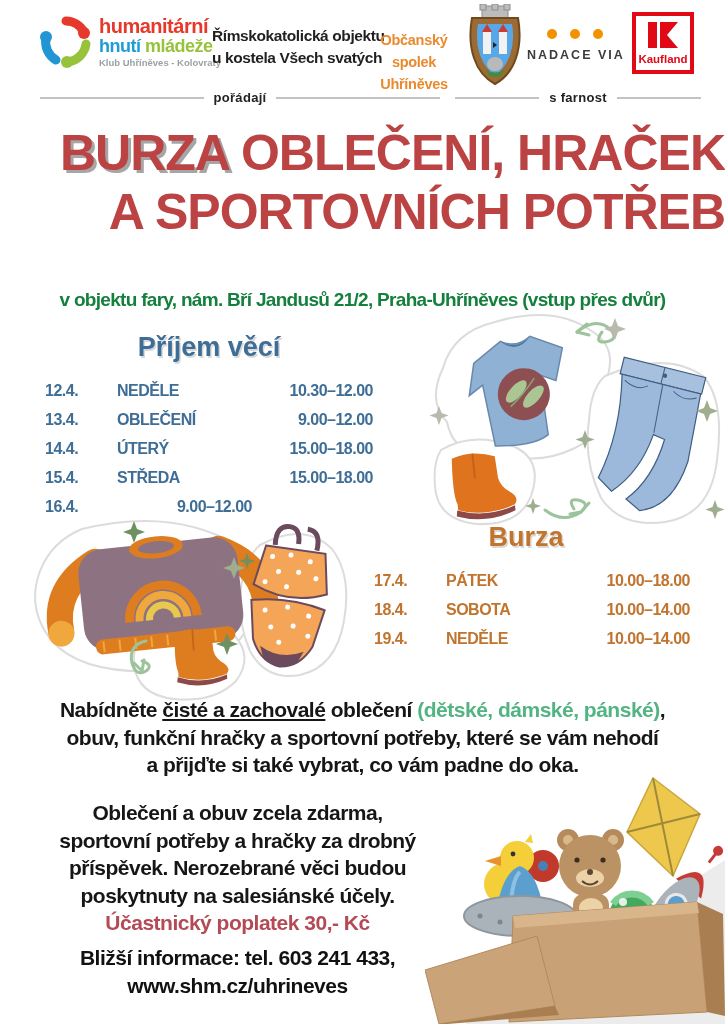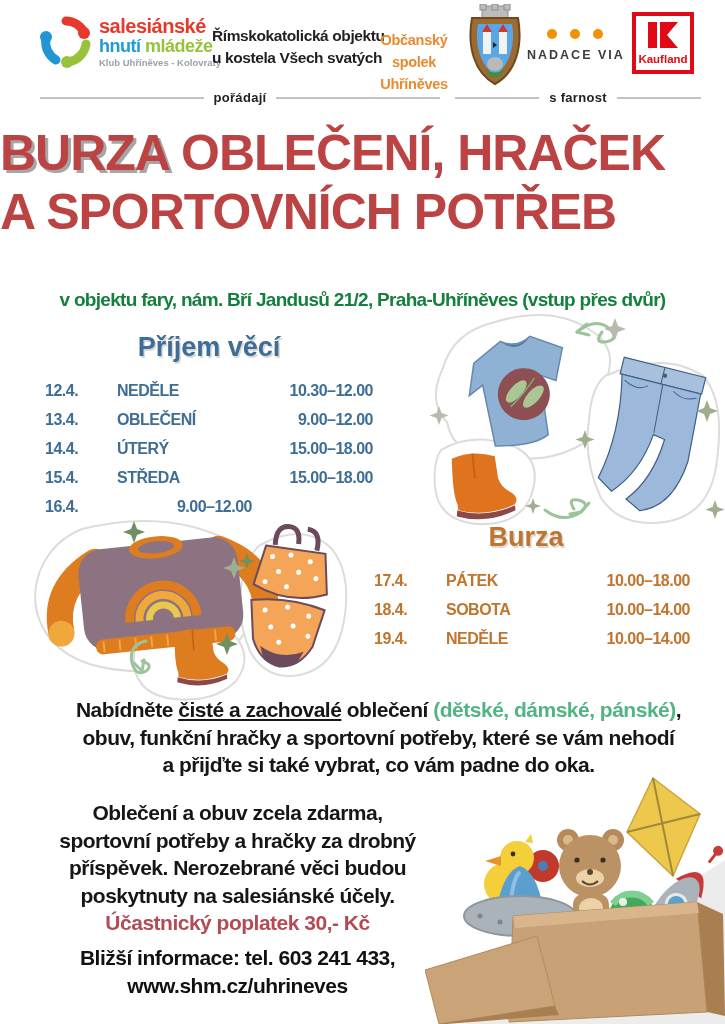--- a/index.html
+++ b/index.html
@@ -25,41 +25,41 @@
   .nadace-label{font-size:12.5px;font-weight:bold;color:#3c3c3c;letter-spacing:2px;white-space:nowrap;}
   .kaufland{left:632px;top:12px;}
 
   .divider{display:flex;align-items:center;gap:10px;top:90px;}
   .divider .ln{flex:1;height:2px;background:#c3c3c3;}
   .divider .lbl{font-size:13px;font-weight:bold;color:#222;letter-spacing:0.3px;white-space:nowrap;}
   .div1{left:40px;width:400px;}
   .div2{left:455px;width:246px;}
 
   
-  .title{left:0;right:0;top:124px;text-align:left;font-weight:bold;font-size:50px;
+  .title{left:0;right:0;top:124px;text-align:right;font-weight:bold;font-size:50px;
          color:#bb4343;letter-spacing:-1px;line-height:1.18;}
   .title .hl{text-shadow:3px 3px 0 #a6a6a6;}
   .venue{left:0;right:0;top:289px;text-align:center;font-size:19px;font-weight:bold;
          color:#15803d;letter-spacing:-0.7px;white-space:nowrap;}
 
   
   .sched{width:328px;}
   .sched .sched-title{text-align:center;font-size:27px;font-weight:bold;margin-bottom:8px;
                       text-shadow:1.5px 1.5px 0 rgba(170,170,170,.45);}
   .sched .row{display:flex;align-items:flex-end;height:29px;font-size:16px;font-weight:bold;
               letter-spacing:-0.5px;}
   .sched .d{width:72px;} .sched .day{flex:1;} .sched .t{width:135px;text-align:right;}
   .intake{left:45px;top:332px;color:#3e6d96;}
   .intake .sched-title{color:#3e6d96;}
   .bazaar{left:362px;top:522px;color:#c1742e;}
   .bazaar .sched-title{color:#c1742e;}
   .bazaar .row{padding-left:12px;}
 
   
-  .offer{left:56px;top:696px;width:645px;text-align:center;font-size:21px;font-weight:bold;
+  .offer{left:40px;top:696px;width:645px;text-align:center;font-size:21px;font-weight:bold;
          line-height:1.32;letter-spacing:-0.5px;color:#161616;}
   .offer .underline{text-decoration:underline;}
   .offer .green{color:#53b483;}
   .free{left:35px;top:799px;width:405px;text-align:center;font-size:21px;font-weight:bold;
         line-height:1.32;letter-spacing:-0.5px;color:#161616;}
   .fee{left:35px;top:911px;width:405px;text-align:center;font-size:21px;font-weight:bold;
        letter-spacing:-0.5px;color:#b34a55;}
   .contact{left:35px;top:944px;width:405px;text-align:center;font-size:21px;font-weight:bold;
            line-height:1.35;letter-spacing:-0.5px;color:#111;}
 
@@ -73,21 +73,21 @@
   <div class="abs sal">
     <svg width="52" height="52" viewBox="0 0 52 52">
       <path d="M26,5 A21,21 0 0 1 44,16" fill="none" stroke="#e6392c" stroke-width="9" stroke-linecap="round"></path>
       <path d="M46,28 A21,21 0 0 1 28,46" fill="none" stroke="#97c23c" stroke-width="9" stroke-linecap="round"></path>
       <path d="M16,44 A21,21 0 0 1 6,22" fill="none" stroke="#2196d3" stroke-width="9" stroke-linecap="round"></path>
       <circle cx="44" cy="17" r="6" fill="#e6392c"></circle>
       <circle cx="27" cy="46" r="6" fill="#97c23c"></circle>
       <circle cx="6" cy="21" r="6" fill="#2196d3"></circle>
     </svg>
     <div class="sal-text">
-      <span class="sal-w1">salesiánské</span>
+      <span class="sal-w1">humanitární</span>
       <span class="sal-w23"><span class="sal-w2">hnutí</span> <span class="sal-w3">mládeže</span></span>
       <span class="sal-sub">Klub Uhříněves - Kolovraty</span>
     </div>
   </div>
 
   <div class="abs farnost">
     <div>Římskokatolická objektu</div>
     <div>u kostela Všech svatých</div>
   </div>
 

